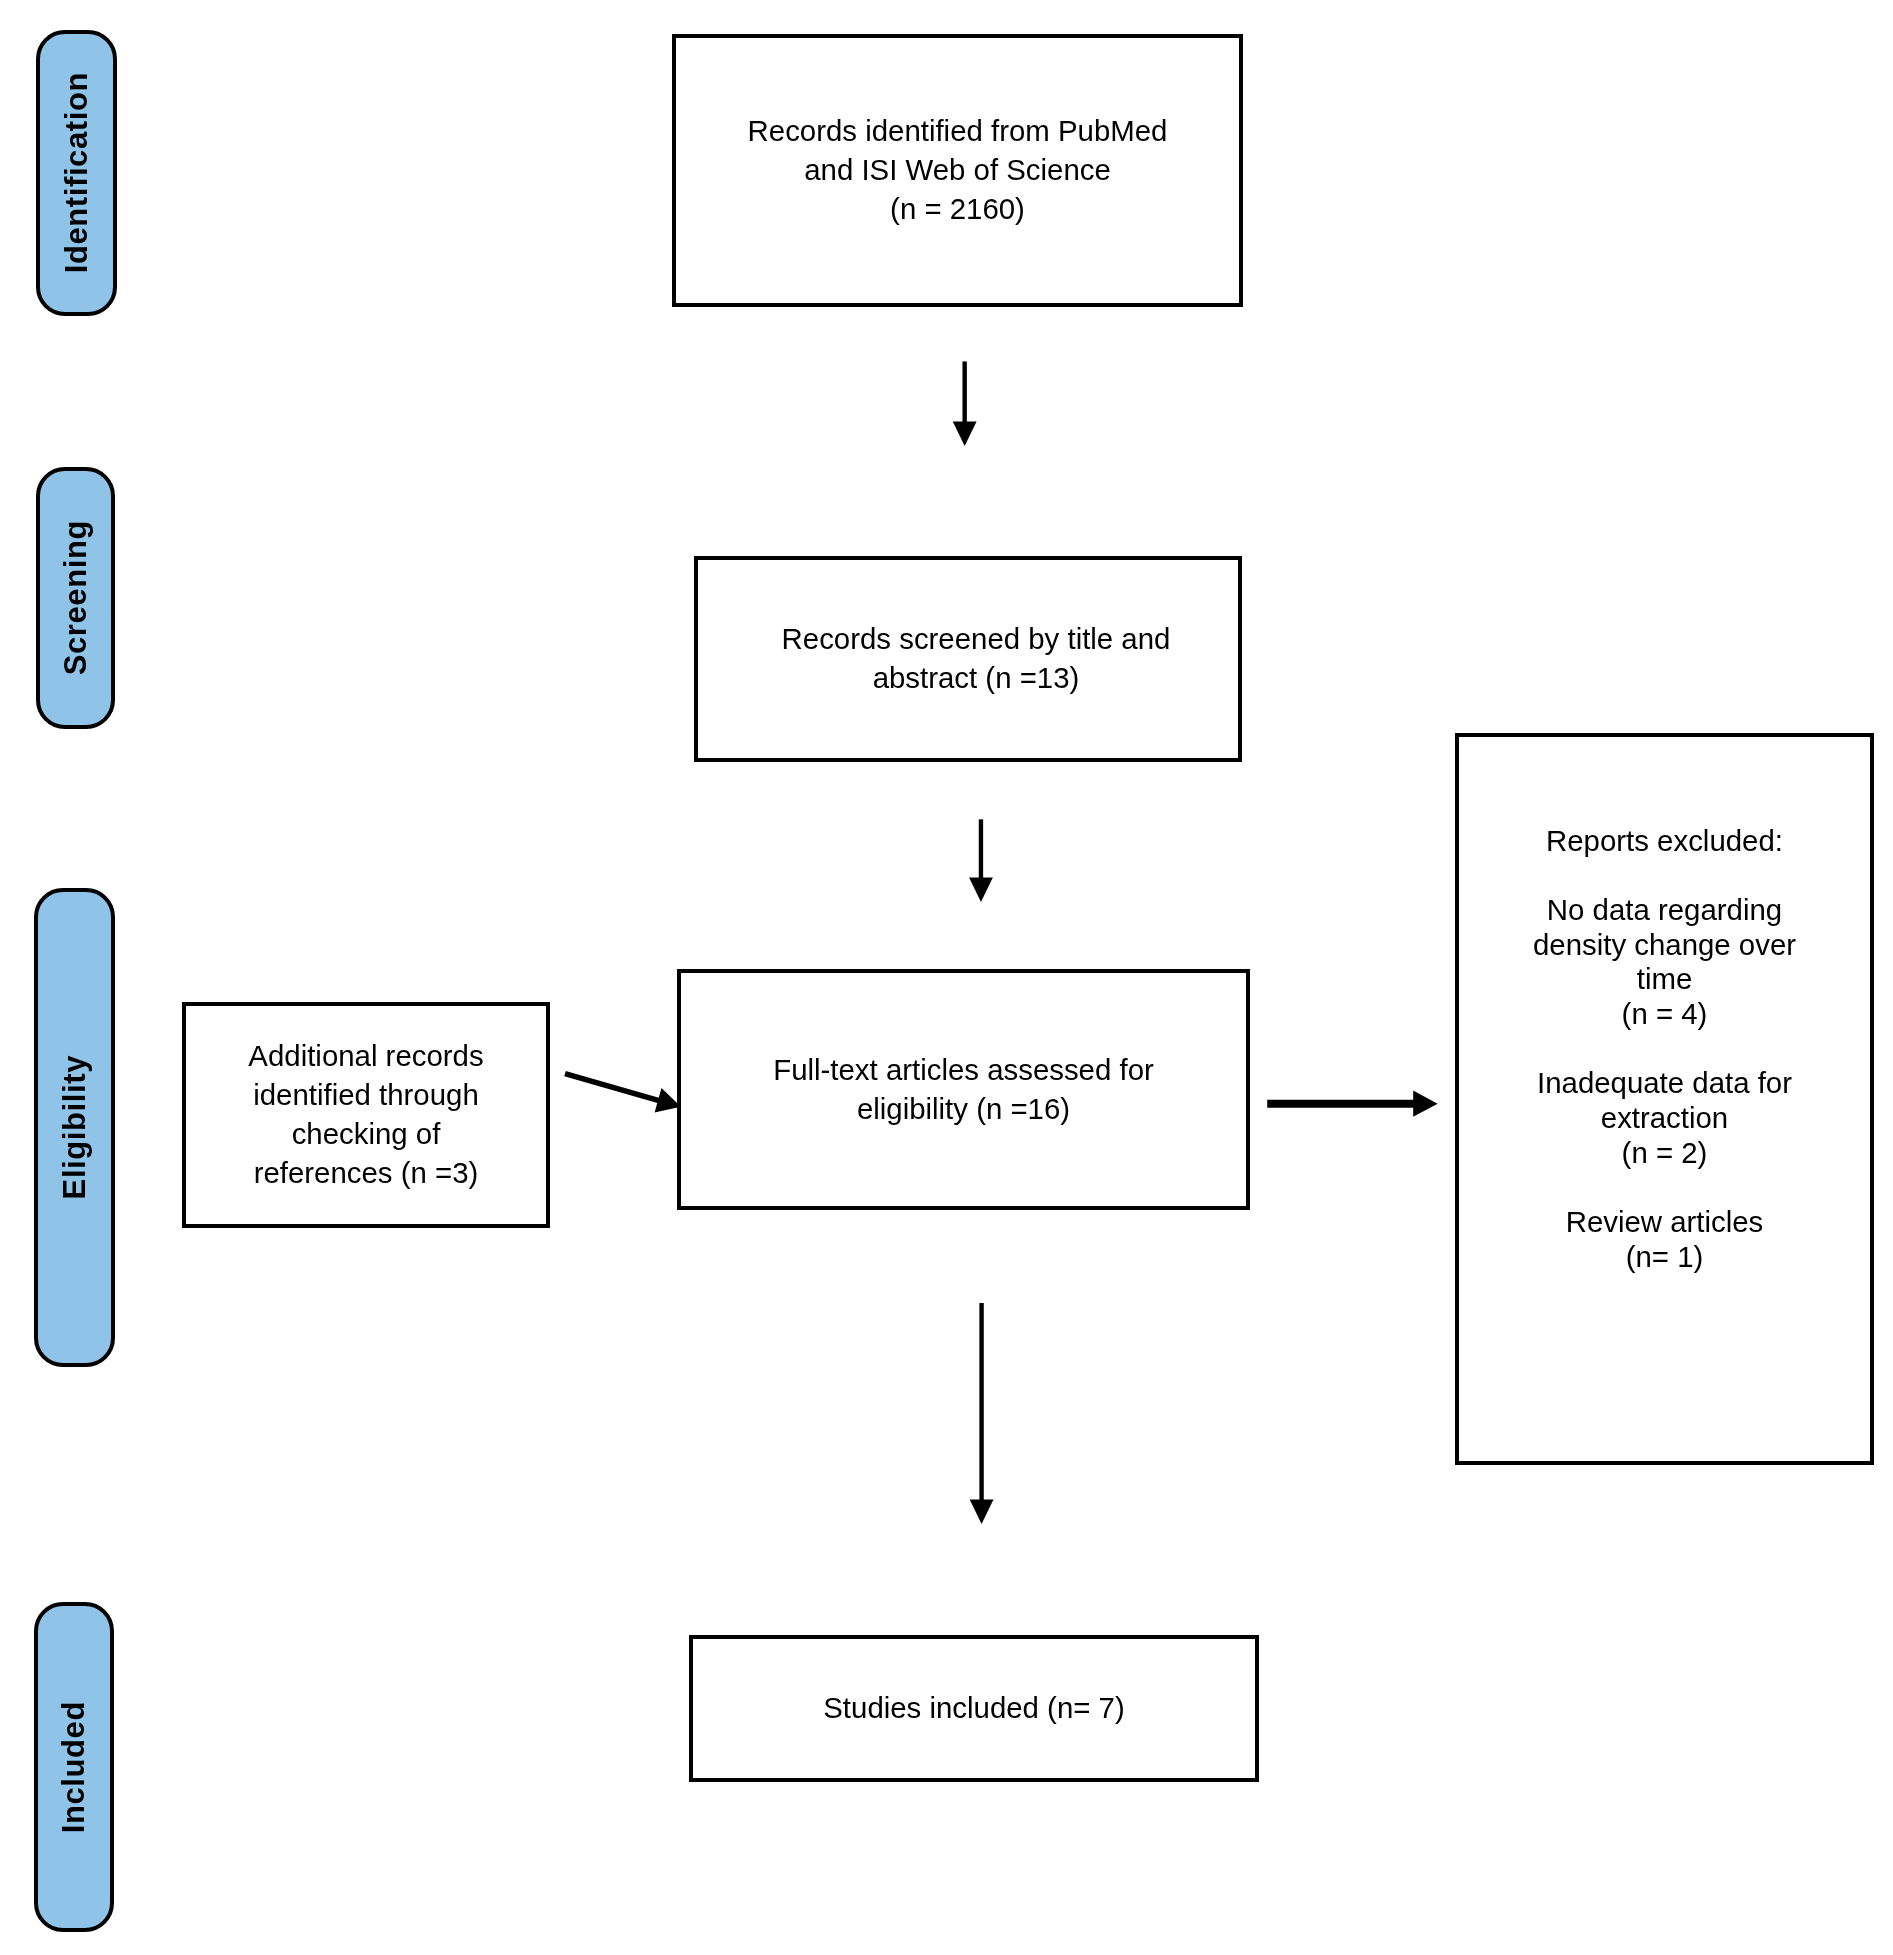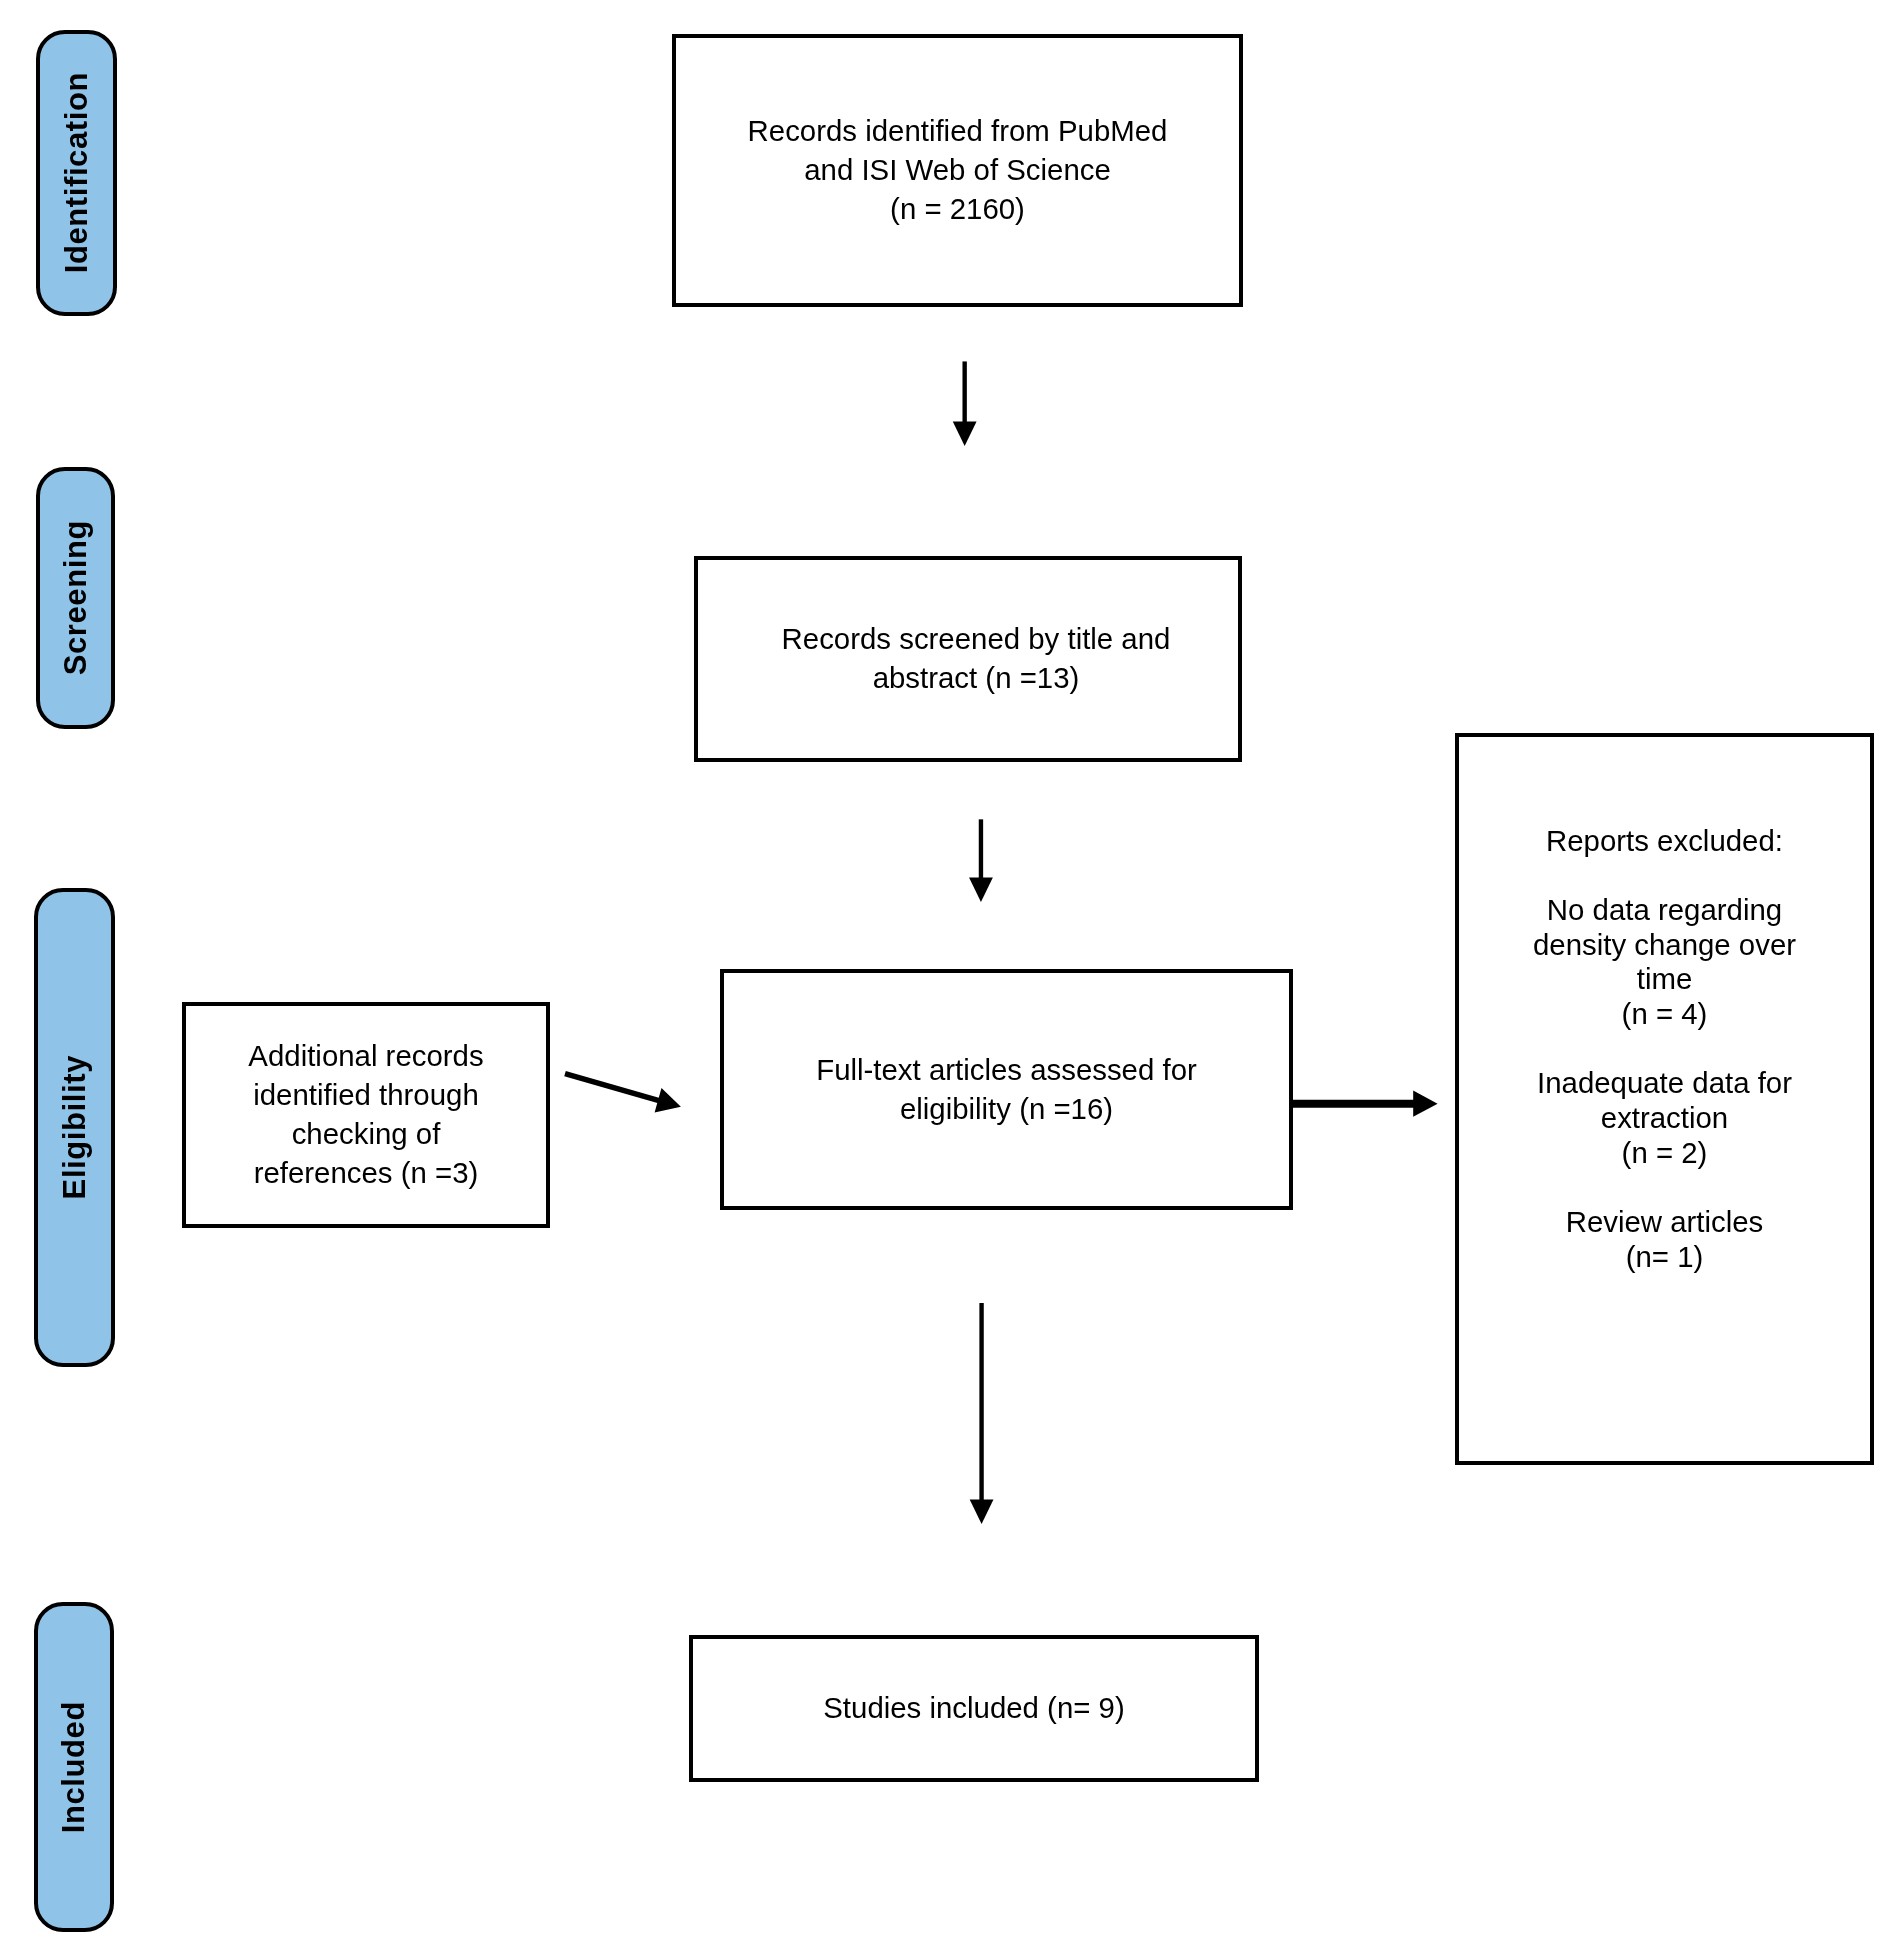--- a/index.html
+++ b/index.html
@@ -57,21 +57,21 @@
     align-items:center;
     justify-content:center;
     text-align:center;
     font-size:29.4px;
     line-height:1.32;
   }
   .box-text{white-space:pre-line;}
   .box-identified{left:672px;top:34px;width:571px;height:273px;}
   .box-screened{left:694px;top:556px;width:548px;height:206px;padding-left:16px;}
   .box-additional{left:182px;top:1002px;width:368px;height:226px;}
-  .box-fulltext{left:720px;top:969px;width:573px;height:241px;text-align:center;}
+  .box-fulltext{left:677px;top:969px;width:573px;height:241px;text-align:center;}
   .box-reports{left:1443px;top:733px;width:419px;height:732px;line-height:1.18;padding-bottom:100px;margin-left:12px;}
   .box-included{left:689px;top:1635px;width:570px;height:147px;}
 </style>
 </head>
 <body>
 
 <div class="canvas">
 
   <svg class="arrows" width="1893" height="1955" viewBox="0 0 3022 3121">
     <g>
@@ -142,17 +142,17 @@
 
 Inadequate data for
 extraction
 (n = 2)
 
 Review articles
 (n= 1)</span>
   </div>
 
   <div class="box box-included">
-    <span class="box-text">Studies included (n= 9)</span>
+    <span class="box-text">Studies included (n= 7)</span>
   </div>
 
 </div>
 
 
 </body></html>

